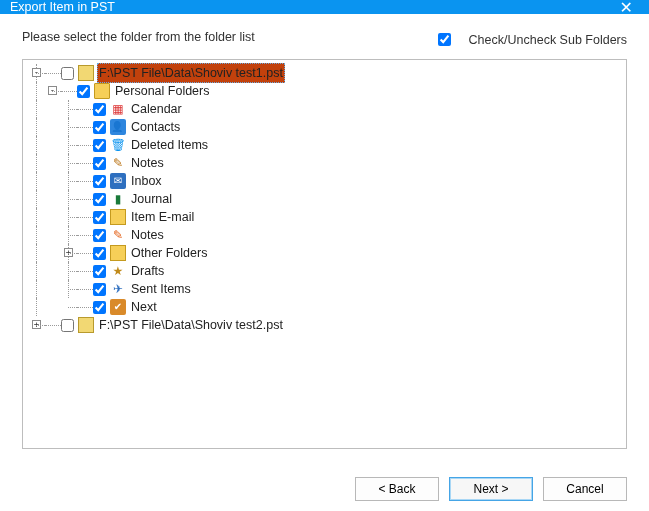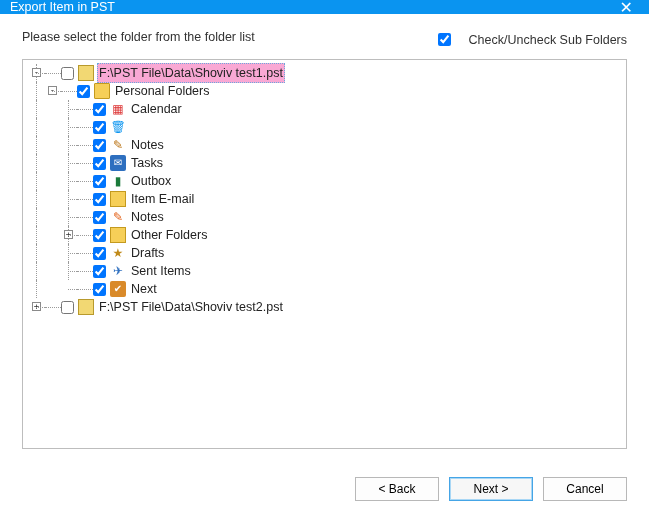--- a/index.html
+++ b/index.html
@@ -143,21 +143,21 @@
   .ic-other { background:#f6cf58; border:1px solid #c49a1f; box-sizing:border-box;}
   .ic-outbox { color:#c08a1a;}
   .ic-sent { color:#2e6fbf;}
   .ic-tasks { background:#d98a2a; border-radius:2px; color:#fff; font-size:10px;}
   .label {
     padding: 0 2px;
     font-size: 12.5px;
     color: #222;
   }
   .label.selected {
-    background: #f9a8d4;
+    background: #c2410c;
     border: 1px dotted #6aa9df;
     padding: 0 1px;
   }
   .buttons {
     display: flex;
     justify-content: flex-end;
     gap: 10px;
     padding: 18px 22px 0 0;
   }
   .btn {
@@ -221,48 +221,58 @@
         <input type="checkbox" checked="" style="">
         <span class="icon ic-cal">▦</span>
         <span class="label">Calendar</span>
       </div>
       <div class="node">
         <div class="connector-col vline"></div>
         <div class="connector-col"></div>
         <div class="connector-col vline hline-full"></div>
         <div class="connector-col hline-start"></div>
         <input type="checkbox" checked="" style="">
+        <span class="icon ic-contacts">👤</span>
+        <span class="label">Contacts</span>
+      </div>
+      <div class="node">
+        <div class="connector-col vline"></div>
+        <div class="connector-col"></div>
+        <div class="connector-col vline hline-full"></div>
+        <div class="connector-col hline-start"></div>
+        <input type="checkbox" checked="" style="">
         <span class="icon ic-del">🗑</span>
+        <span class="label">Deleted Items</span>
       </div>
       <div class="node">
         <div class="connector-col vline"></div>
         <div class="connector-col"></div>
         <div class="connector-col vline hline-full"></div>
         <div class="connector-col hline-start"></div>
         <input type="checkbox" checked="" style="">
         <span class="icon ic-drafts">✎</span>
         <span class="label">Notes</span>
       </div>
       <div class="node">
         <div class="connector-col vline"></div>
         <div class="connector-col"></div>
         <div class="connector-col vline hline-full"></div>
         <div class="connector-col hline-start"></div>
         <input type="checkbox" checked="" style="">
         <span class="icon ic-inbox">✉</span>
-        <span class="label">Tasks</span>
+        <span class="label">Inbox</span>
       </div>
       <div class="node">
         <div class="connector-col vline"></div>
         <div class="connector-col"></div>
         <div class="connector-col vline hline-full"></div>
         <div class="connector-col hline-start"></div>
         <input type="checkbox" checked="" style="">
         <span class="icon ic-journal">▮</span>
-        <span class="label">Outbox</span>
+        <span class="label">Journal</span>
       </div>
       <div class="node">
         <div class="connector-col vline"></div>
         <div class="connector-col"></div>
         <div class="connector-col vline hline-full"></div>
         <div class="connector-col hline-start"></div>
         <input type="checkbox" checked="" style="">
         <span class="icon ic-junk"></span>
         <span class="label">Item E-mail</span>
       </div>

